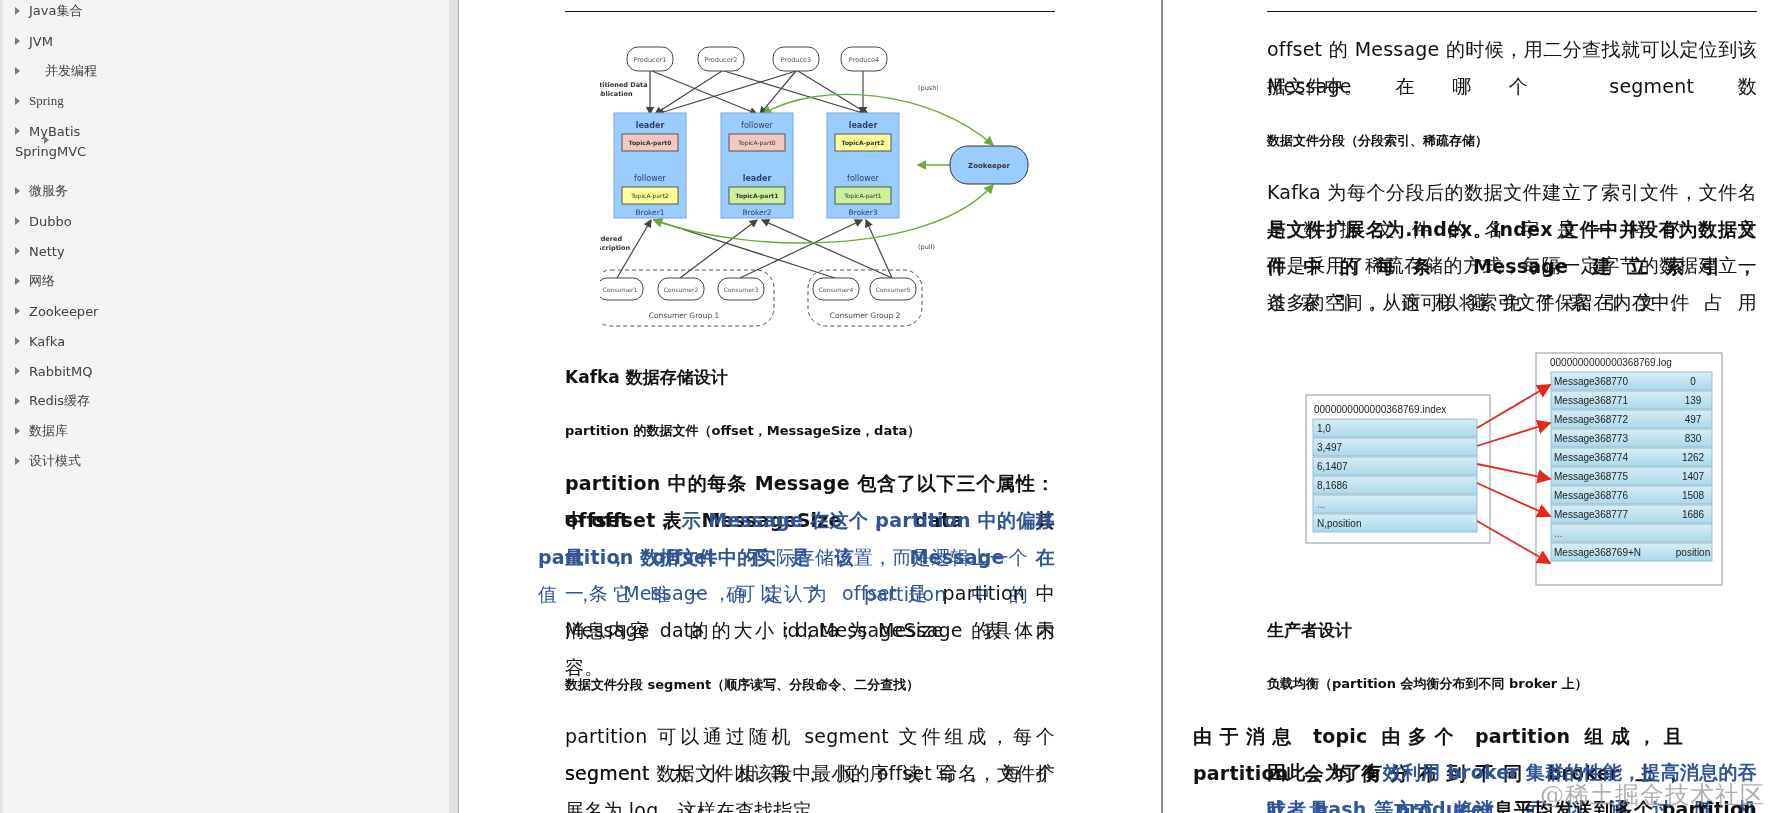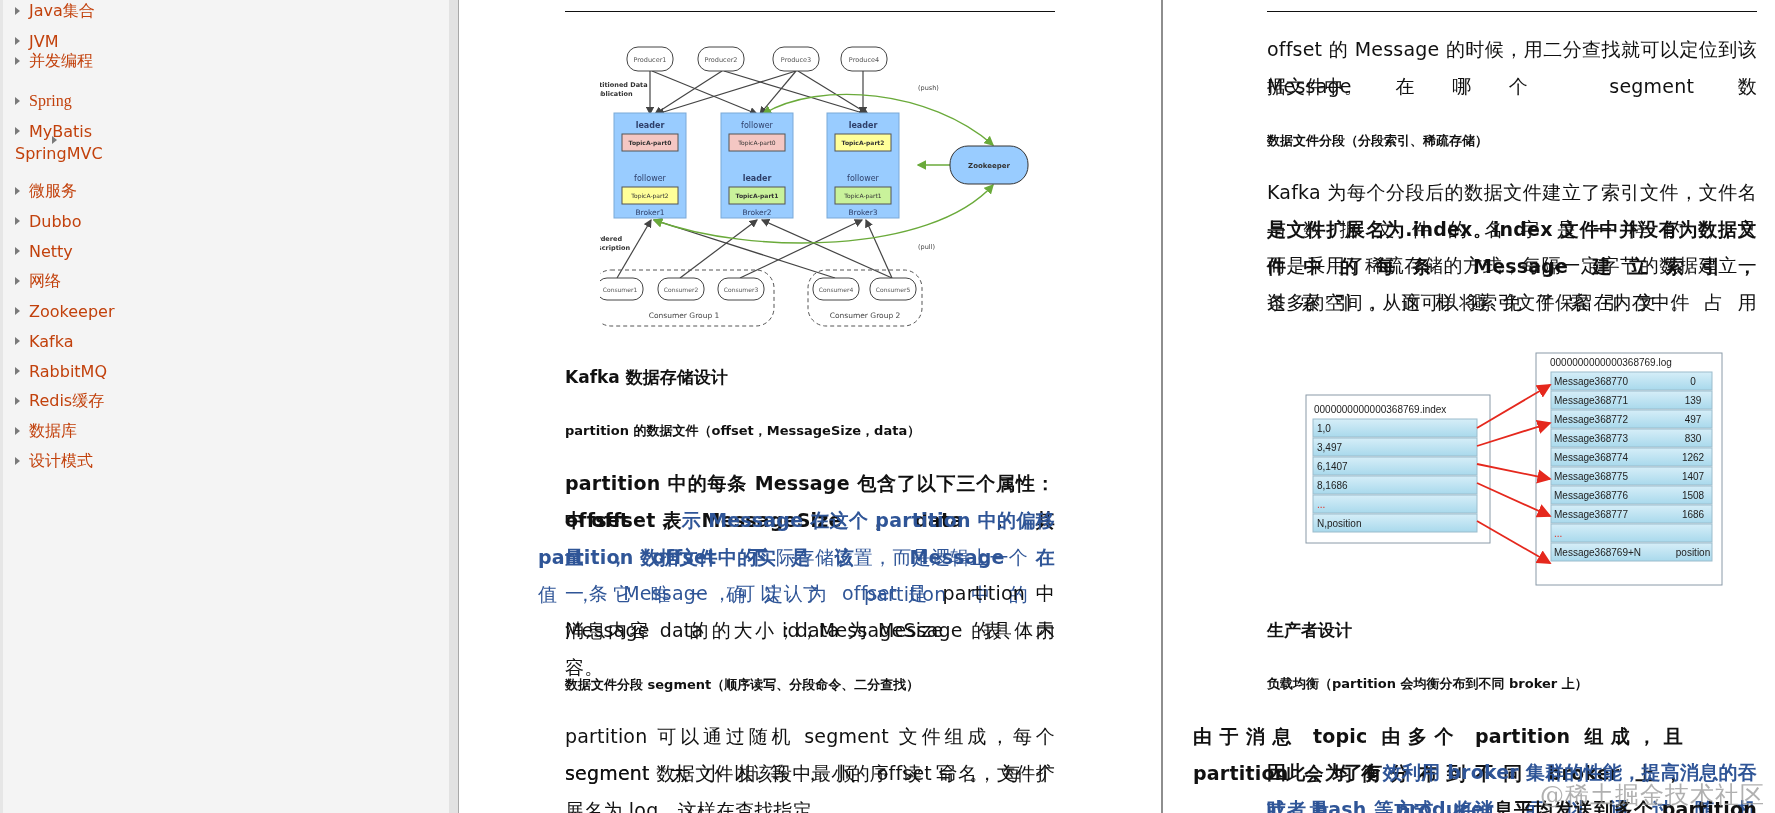--- a/index.html
+++ b/index.html
@@ -4,21 +4,21 @@
 <style>
   * { box-sizing: border-box; margin: 0; padding: 0; }
   html, body { width: 1775px; height: 813px; overflow: hidden; background: #fff; }
   body { font-family: "DejaVu Sans", "Liberation Sans", sans-serif; color: #111; position: relative; }
 
   
   .sidebar { position: absolute; left: 0; top: 0; width: 449px; height: 813px; background: #f4f4f4; border-left: 3px solid #e6e6e6; }
   .sidebar ul { list-style: none; padding-top: 0; }
   .sidebar li { position: absolute; left: 12px; height: 22px; display: flex; align-items: center; cursor: pointer; }
   .sidebar .arrow { width: 0; height: 0; border-top: 4px solid transparent; border-bottom: 4px solid transparent; border-left: 5px solid #7a7a7a; margin-right: 9px; }
-  .sidebar .label { font-size: 16px; color: #c2410c; }
+  .sidebar .label { font-size: 13px; color: #404040; }
   .gutter { position: absolute; left: 449px; top: 0; width: 10px; height: 813px; background: #e2e2e2; border-right: 1px solid #a8a8a8; }
 
   
   .page { position: absolute; top: 0; height: 813px; background: #fff; }
   .page-left { left: 460px; width: 701px; }
   .page-divider { position: absolute; left: 1161px; top: 0; width: 2px; height: 813px; background: #8e8e8e; }
   .page-right { left: 1163px; width: 612px; }
   .hr { position: absolute; height: 1px; background: #111; }
 
   .p { position: absolute; font-size: 19px; line-height: 37px; text-align: justify; text-align-last: justify; letter-spacing: 0.2px; }
@@ -43,21 +43,21 @@
 <nav class="sidebar">
   <ul id="sidebar-list">
       <li style="top: 0px;">
         <span class="arrow"></span>
         <span class="label">Java集合</span>
       </li>
       <li style="top: 30px;">
         <span class="arrow"></span>
         <span class="label">JVM</span>
       </li>
-      <li style="top: 50px;">
+      <li style="top: 60px; gap: 16px;">
         <span class="arrow"></span>
         <span class="label">并发编程</span>
       </li>
       <li style="top: 90px; font-family: Liberation Serif, serif;">
         <span class="arrow"></span>
         <span class="label">Spring</span>
       </li>
       <li style="top: 120px;">
         <span class="arrow"></span>
         <span class="label">MyBatis</span>

